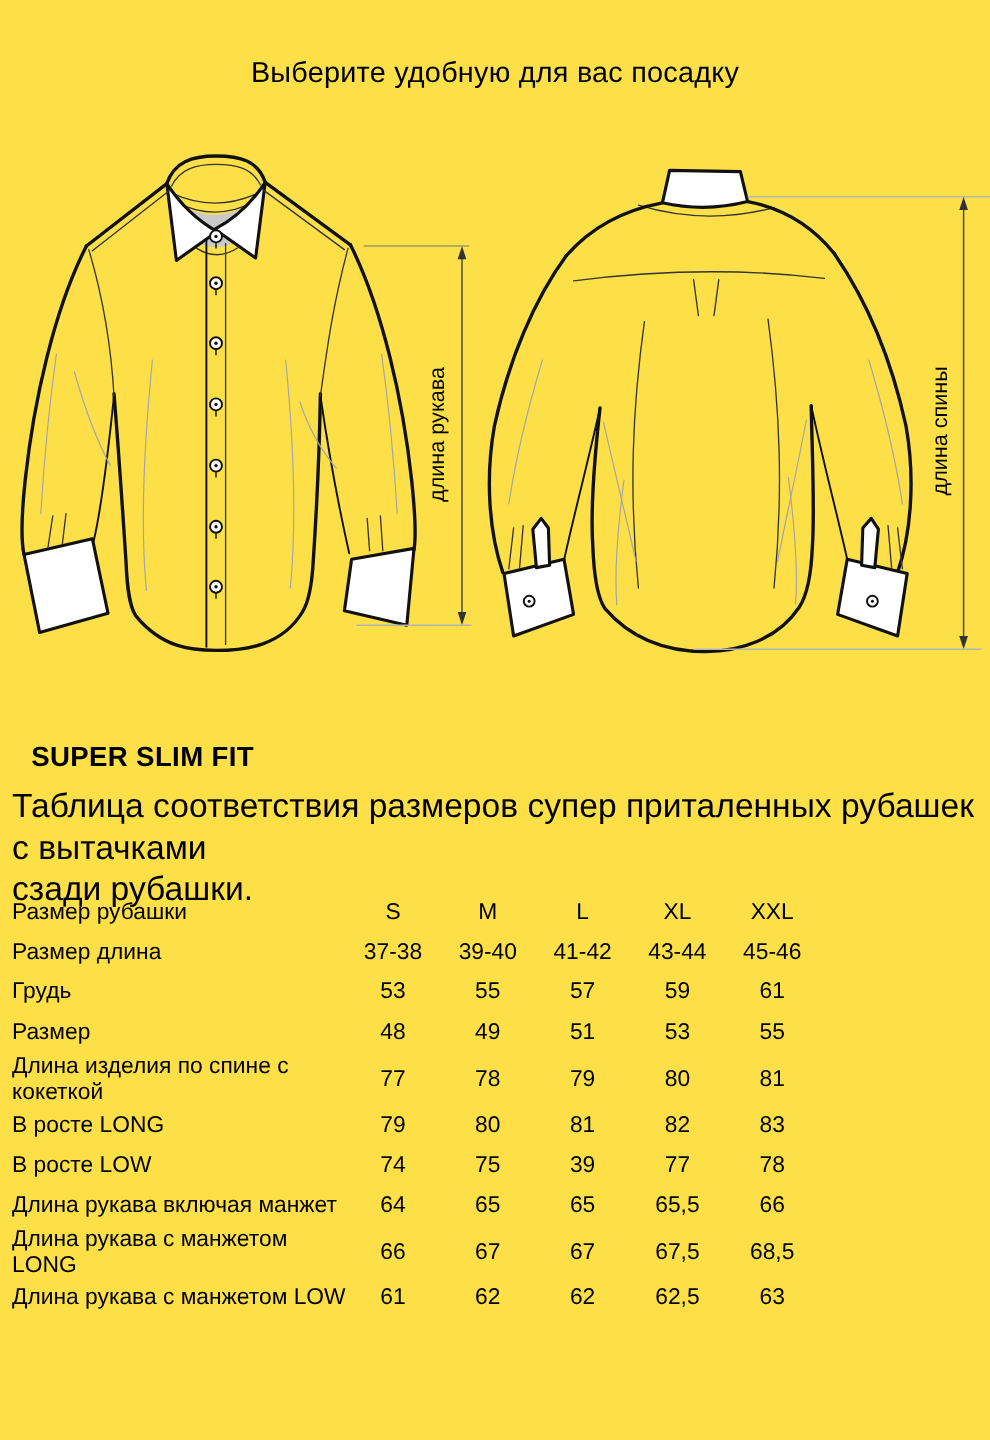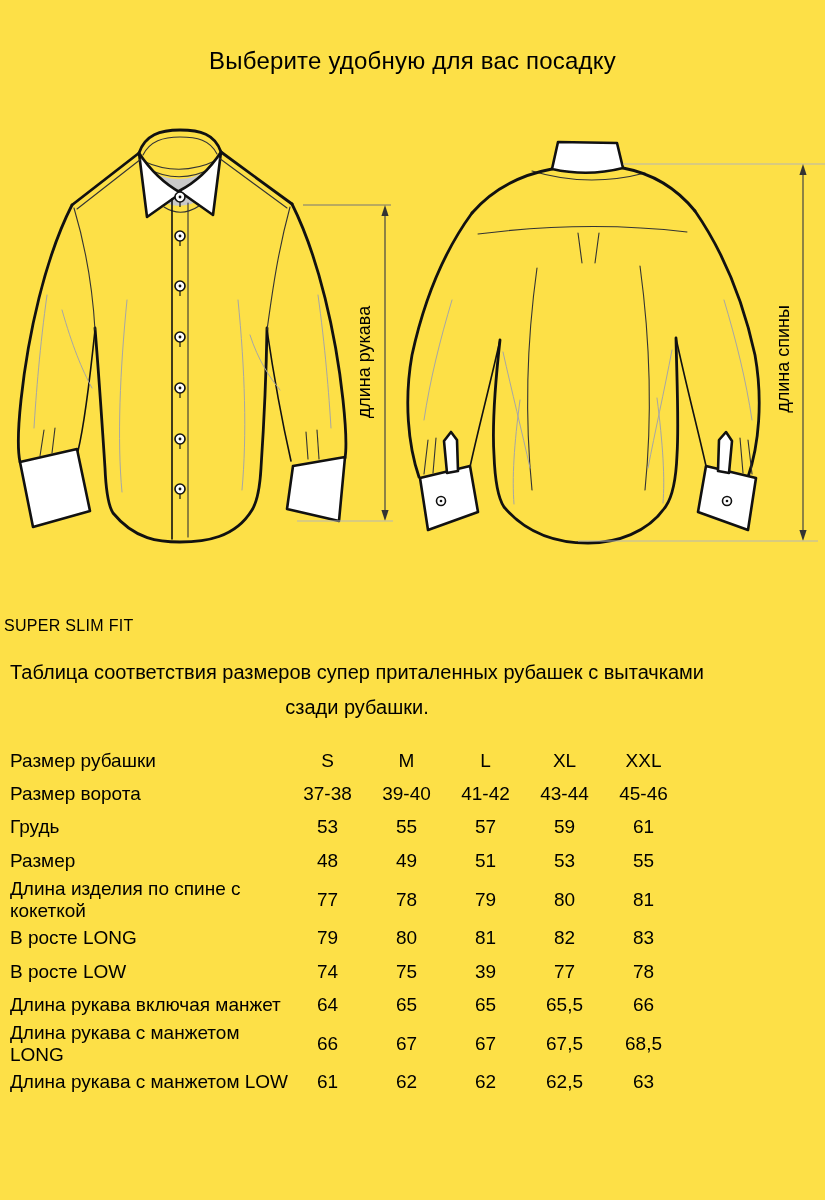--- a/index.html
+++ b/index.html
@@ -5,22 +5,22 @@
   html,body{margin:0;padding:0;background:#fff;}
   .page{position:relative;width:825px;height:1200px;background:#fde047;
         font-family:"Liberation Sans", sans-serif;color:#000;overflow:hidden;}
   .title{position:absolute;top:47px;left:0;width:100%;text-align:center;
          font-size:24px;font-weight:400;margin:0;letter-spacing:.2px;}
   .drawing{position:absolute;top:0;left:0;}
   .mlabel{position:absolute;width:130px;height:22px;line-height:22px;text-align:center;
           font-size:18px;white-space:nowrap;transform:rotate(-90deg);transform-origin:center center;}
   #lbl-sleeve{left:299px;top:351px;}
   #lbl-back{left:718px;top:348px;}
-  .heading{position:absolute;left:4px;top:617px;margin:0;font-size:16px;font-weight:400;letter-spacing:.3px;}
-  .desc{position:absolute;left:10px;top:655px;font-size:20px;line-height:34.5px;text-align:center;}
+  .heading{position:absolute;left:26px;top:617px;margin:0;font-size:23px;font-weight:700;letter-spacing:.3px;}
+  .desc{position:absolute;left:10px;top:655px;font-size:28px;line-height:34.5px;}
   .size-table{position:absolute;left:10px;top:744px;border-collapse:collapse;}
   .size-table td{font-size:19px;height:33.4px;padding:0;vertical-align:middle;}
   .size-table td.lbl{width:278px;text-align:left;}
   .size-table td.val{width:79px;text-align:center;}
   
   .bold{fill:none;stroke:#111;stroke-width:2.8;stroke-linecap:round;stroke-linejoin:round;}
   .boldf{fill:#fff;stroke:#111;stroke-width:2.6;stroke-linejoin:round;}
   .med{fill:none;stroke:#111;stroke-width:1.6;stroke-linecap:round;}
   .thin{fill:none;stroke:#333;stroke-width:1.1;stroke-linecap:round;}
   .light{fill:none;stroke:#a6a6a6;stroke-width:1;stroke-linecap:round;}
@@ -194,21 +194,21 @@
     <tbody id="size-table-body">
         <tr>
           <td class="lbl">Размер рубашки</td>
           <td class="val">S</td>
           <td class="val">M</td>
           <td class="val">L</td>
           <td class="val">XL</td>
           <td class="val">XXL</td>
         </tr>
         <tr>
-          <td class="lbl">Размер ворота</td>
+          <td class="lbl">Размер длина</td>
           <td class="val">37-38</td>
           <td class="val">39-40</td>
           <td class="val">41-42</td>
           <td class="val">43-44</td>
           <td class="val">45-46</td>
         </tr>
         <tr>
           <td class="lbl">Грудь</td>
           <td class="val">53</td>
           <td class="val">55</td>

